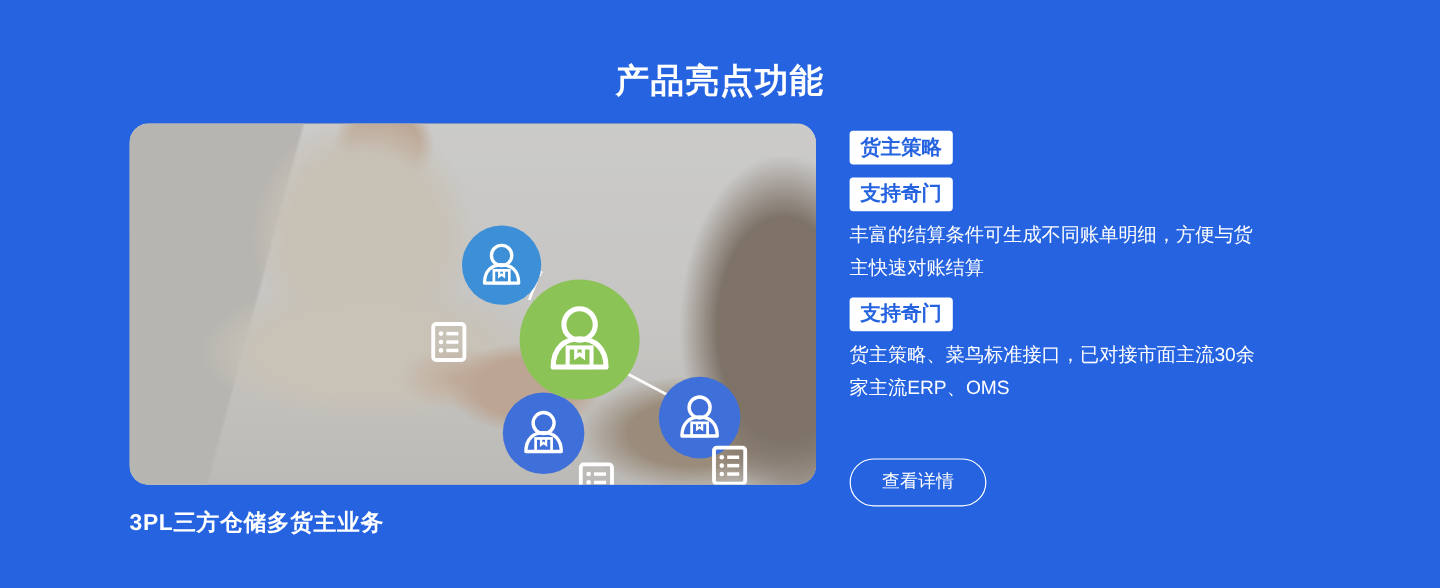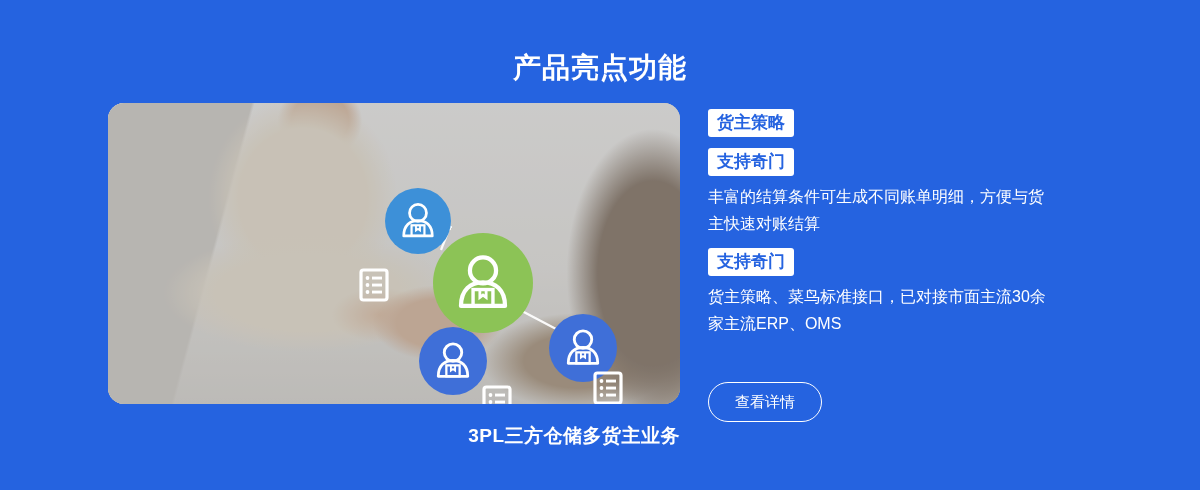--- a/index.html
+++ b/index.html
@@ -87,21 +87,21 @@
     background: rgba(150,150,150,0.42);
   }
 
   
   .network { position: absolute; inset: 0; }
   .network svg { display: block; width: 572px; height: 301px; }
 
   
   .media-caption {
     width: 572px;
-    text-align: right;
+    text-align: left;
     font-size: 19px;
     font-weight: bold;
     color: #ffffff;
     margin-top: 19px;
     letter-spacing: 0.5px;
   }
 
   
   .features-col {
     flex: 1 1 auto;

